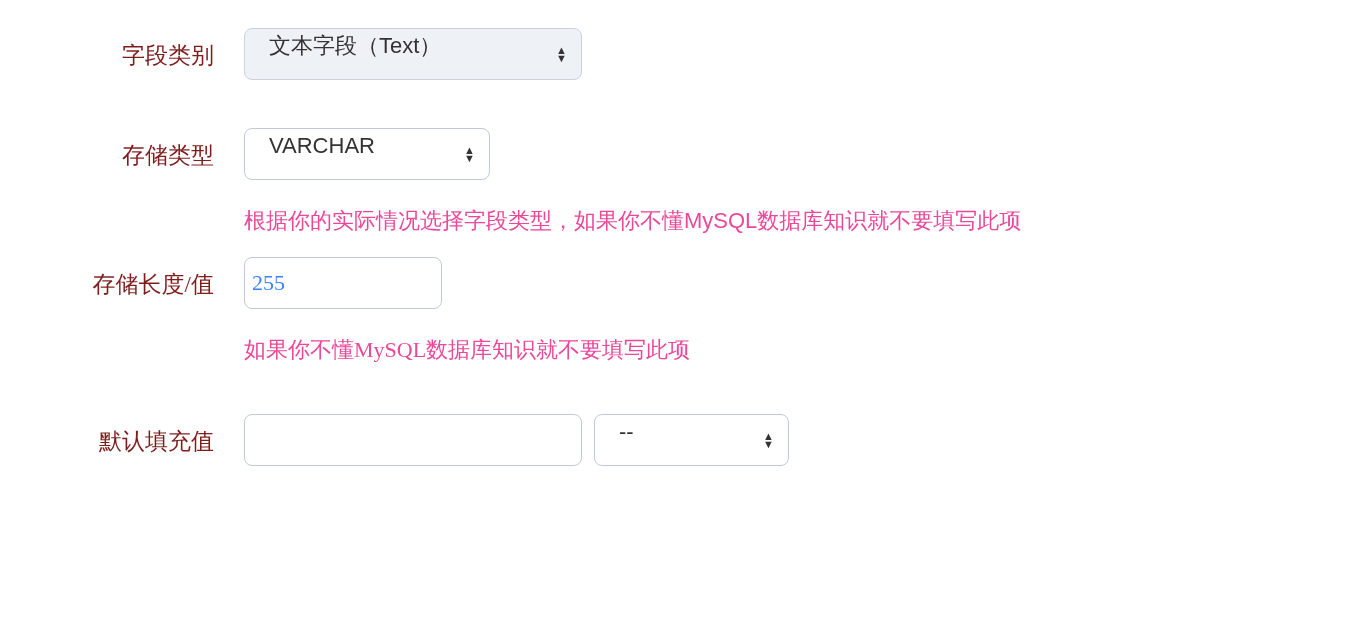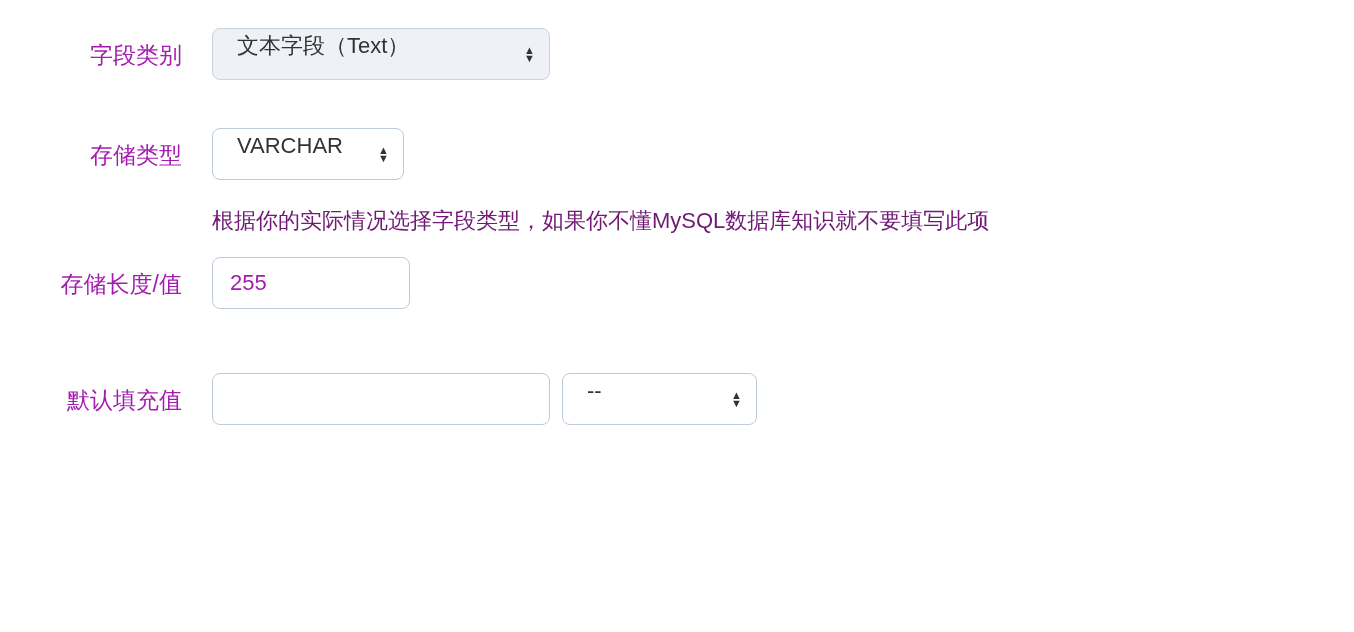--- a/index.html
+++ b/index.html
@@ -15,26 +15,26 @@
       color: #333;
       font-size: 22px;
       padding: 28px 0;
     }
     .form-row {
       display: flex;
       align-items: flex-start;
       margin-bottom: 20px;
     }
     .form-label {
-      width: 212px;
+      width: 244px;
       text-align: right;
       padding-right: 30px;
       padding-top: 12px;
       font-size: 23px;
-      color: #a21caf;
+      color: #7f1d1d;
       flex-shrink: 0;
     }
     .form-control-wrap {
       display: flex;
       flex-direction: column;
     }
     .inline-controls {
       display: flex;
       gap: 12px;
     }
@@ -48,21 +48,21 @@
       height: 52px;
       padding: 0 44px 16px 24px;
       font-size: 22px;
       color: #333;
       cursor: pointer;
     }
     .select-control.wide {
       width: 338px;
     }
     .select-control.medium {
-      width: 192px;
+      width: 246px;
     }
     .select-control.small {
       width: 195px;
     }
     .select-control.disabled {
       background: #eef1f6;
       color: #333;
       border-color: #cad2dd;
     }
     .select-arrows {
@@ -80,41 +80,41 @@
       content: "▲";
     }
     .select-arrows::after {
       content: "▼";
     }
     .text-input {
       border: 1px solid #bfcbd9;
       border-radius: 8px;
       background: #fff;
       height: 52px;
-      padding: 0 17px;
+      padding: 0 7px;
       font-size: 22px;
-      color: #a21caf;
+      color: #3b82f6;
       font-family: inherit;
       outline: none;
     }
     .text-input.narrow {
       width: 198px;
     }
     .text-input.wide {
       width: 338px;
     }
     .help-text {
       margin-top: 26px;
       font-size: 22px;
-      color: #701a75;
+      color: #ec4899;
       line-height: 1.4;
     }
     .row-1 { margin-bottom: 48px; }
     .row-2 { }
-    .row-3 { margin-bottom: 64px; }
+    .row-3 { margin-bottom: 48px; font-family: Liberation Serif, serif; }
     .row-4 { margin-bottom: 16px; }
   </style>
 </head>
 <body>
 
 <div class="form-row row-1">
   <div class="form-label">字段类别</div>
   <div class="form-control-wrap">
     <div class="select-control wide disabled">
       <span>文本字段（Text）</span>
@@ -131,20 +131,21 @@
       <span class="select-arrows"></span>
     </div>
     <div class="help-text">根据你的实际情况选择字段类型，如果你不懂MySQL数据库知识就不要填写此项</div>
   </div>
 </div>
 
 <div class="form-row row-3">
   <div class="form-label">存储长度/值</div>
   <div class="form-control-wrap">
     <input type="text" class="text-input narrow" value="255" style="">
+    <div class="help-text">如果你不懂MySQL数据库知识就不要填写此项</div>
   </div>
 </div>
 
 <div class="form-row row-4">
   <div class="form-label">默认填充值</div>
   <div class="form-control-wrap">
     <div class="inline-controls">
       <input type="text" class="text-input wide" value="" style="">
       <div class="select-control small">
         <span>--</span>

